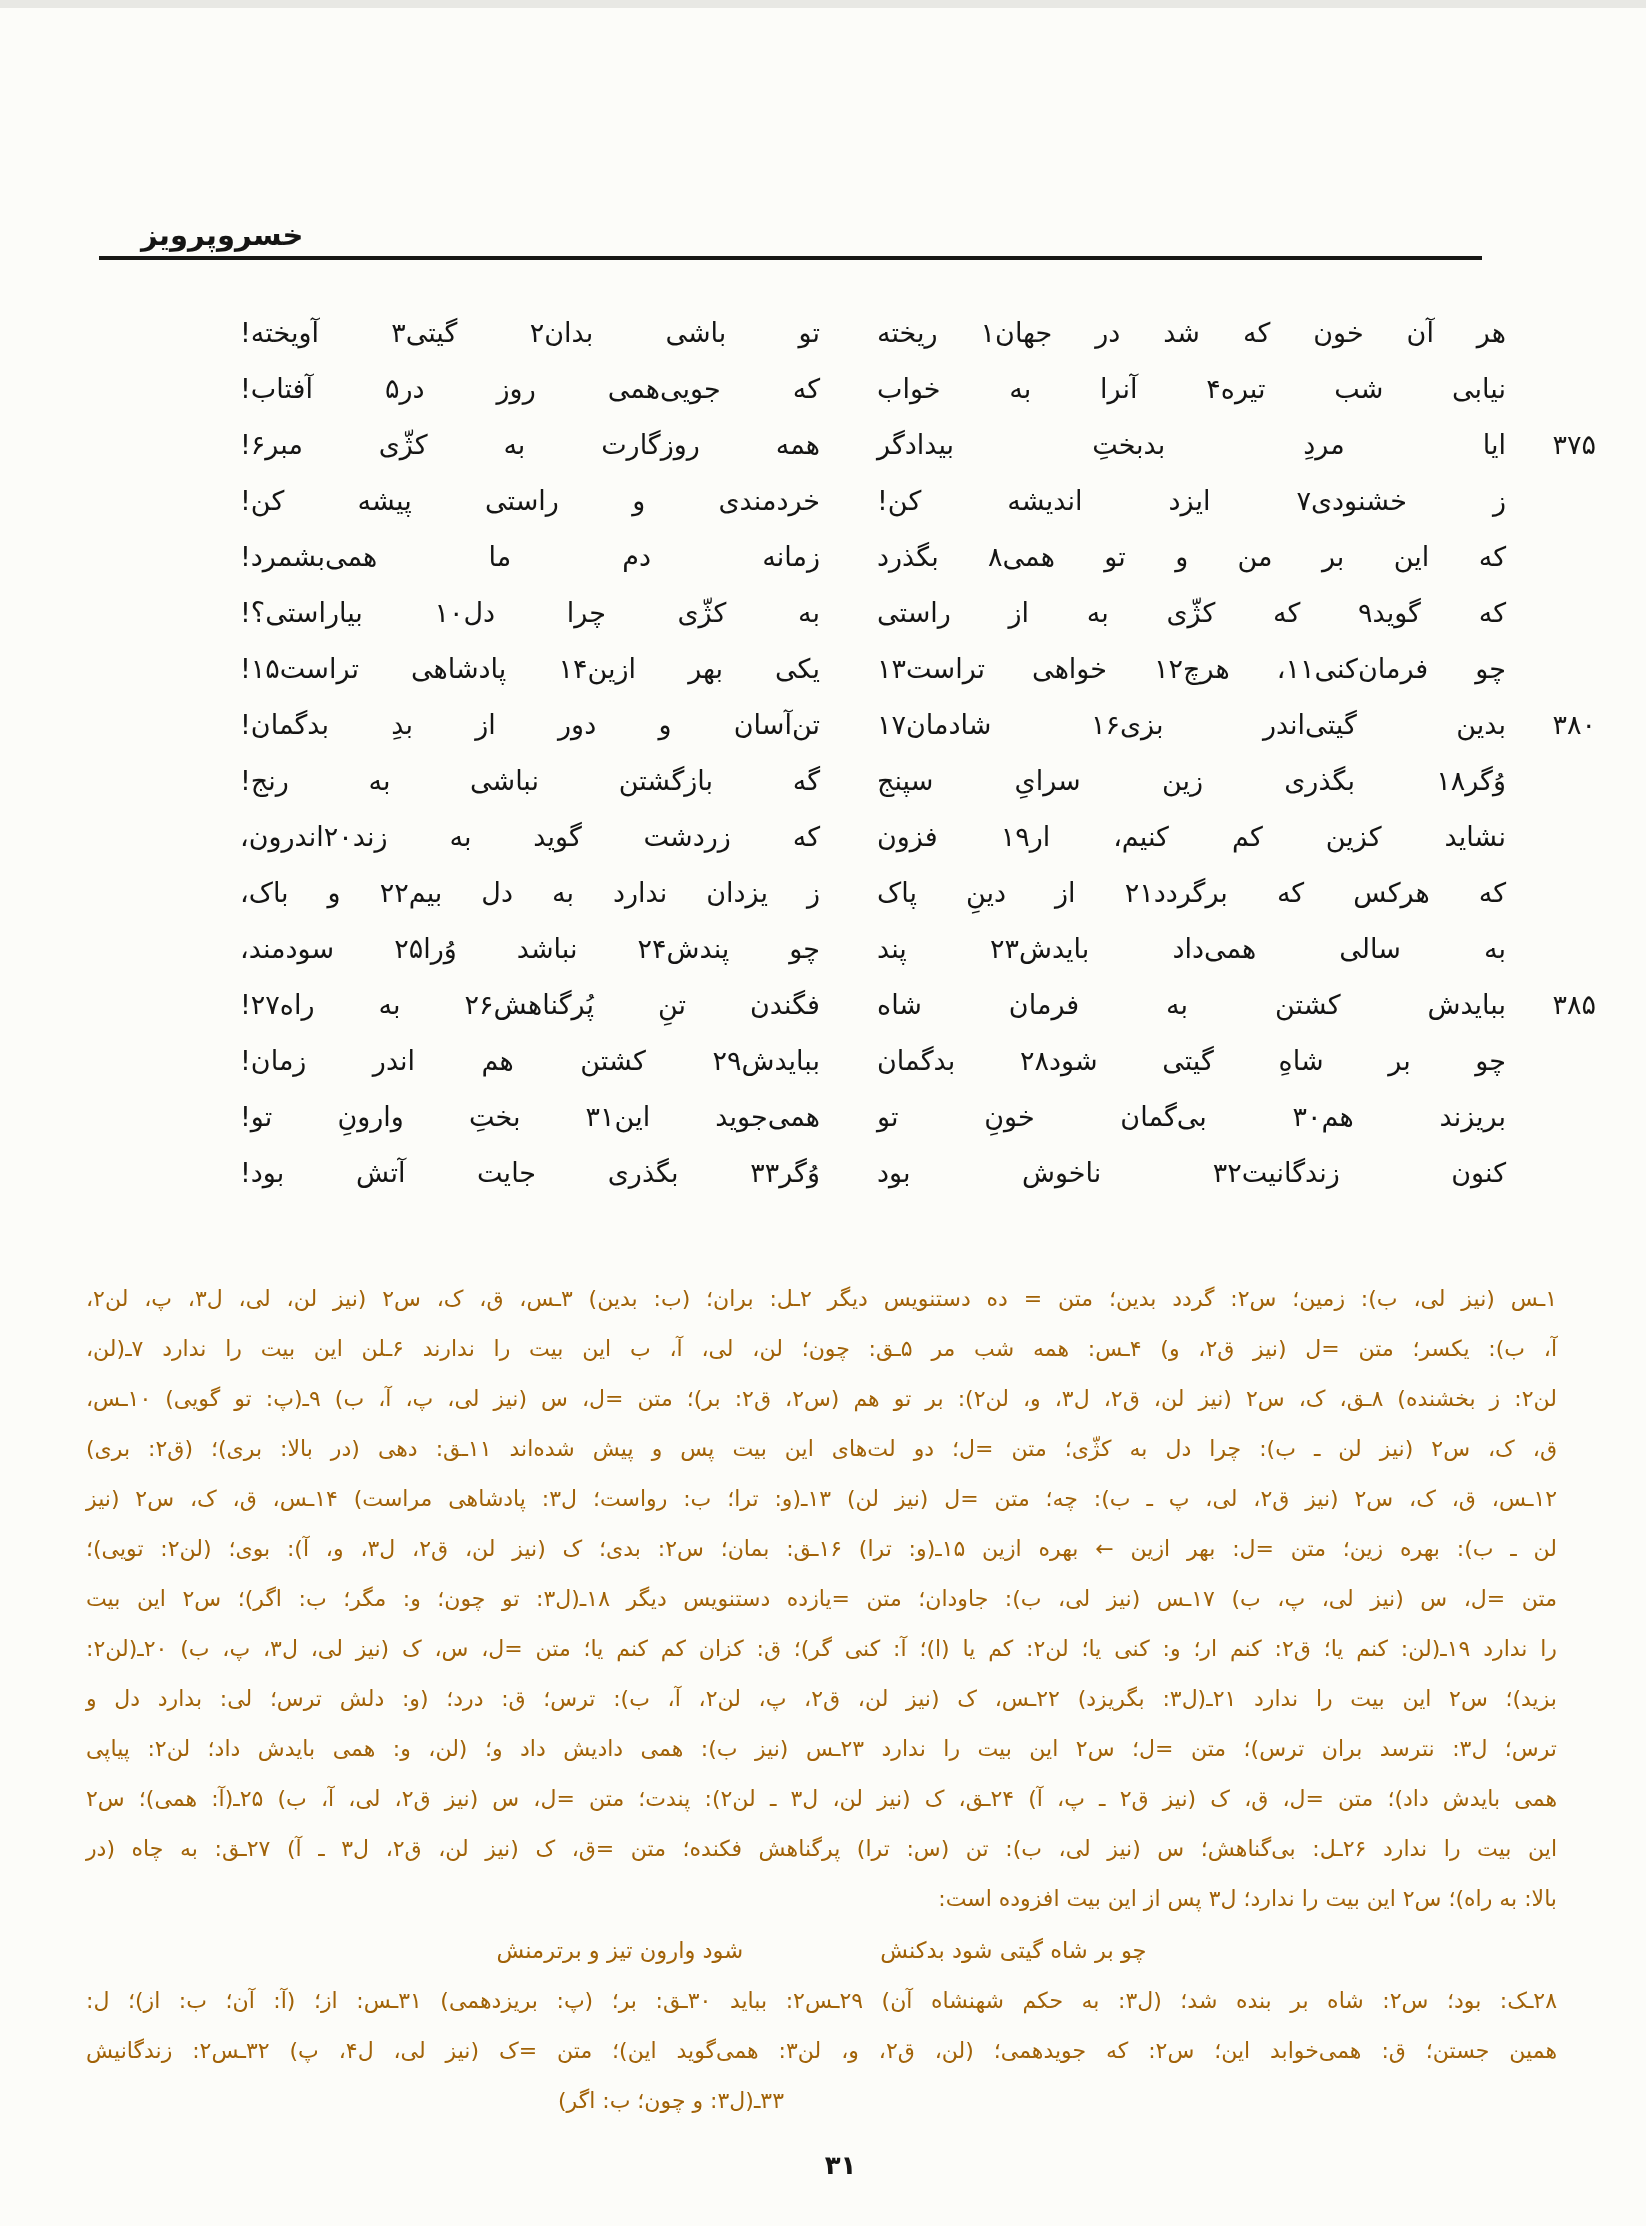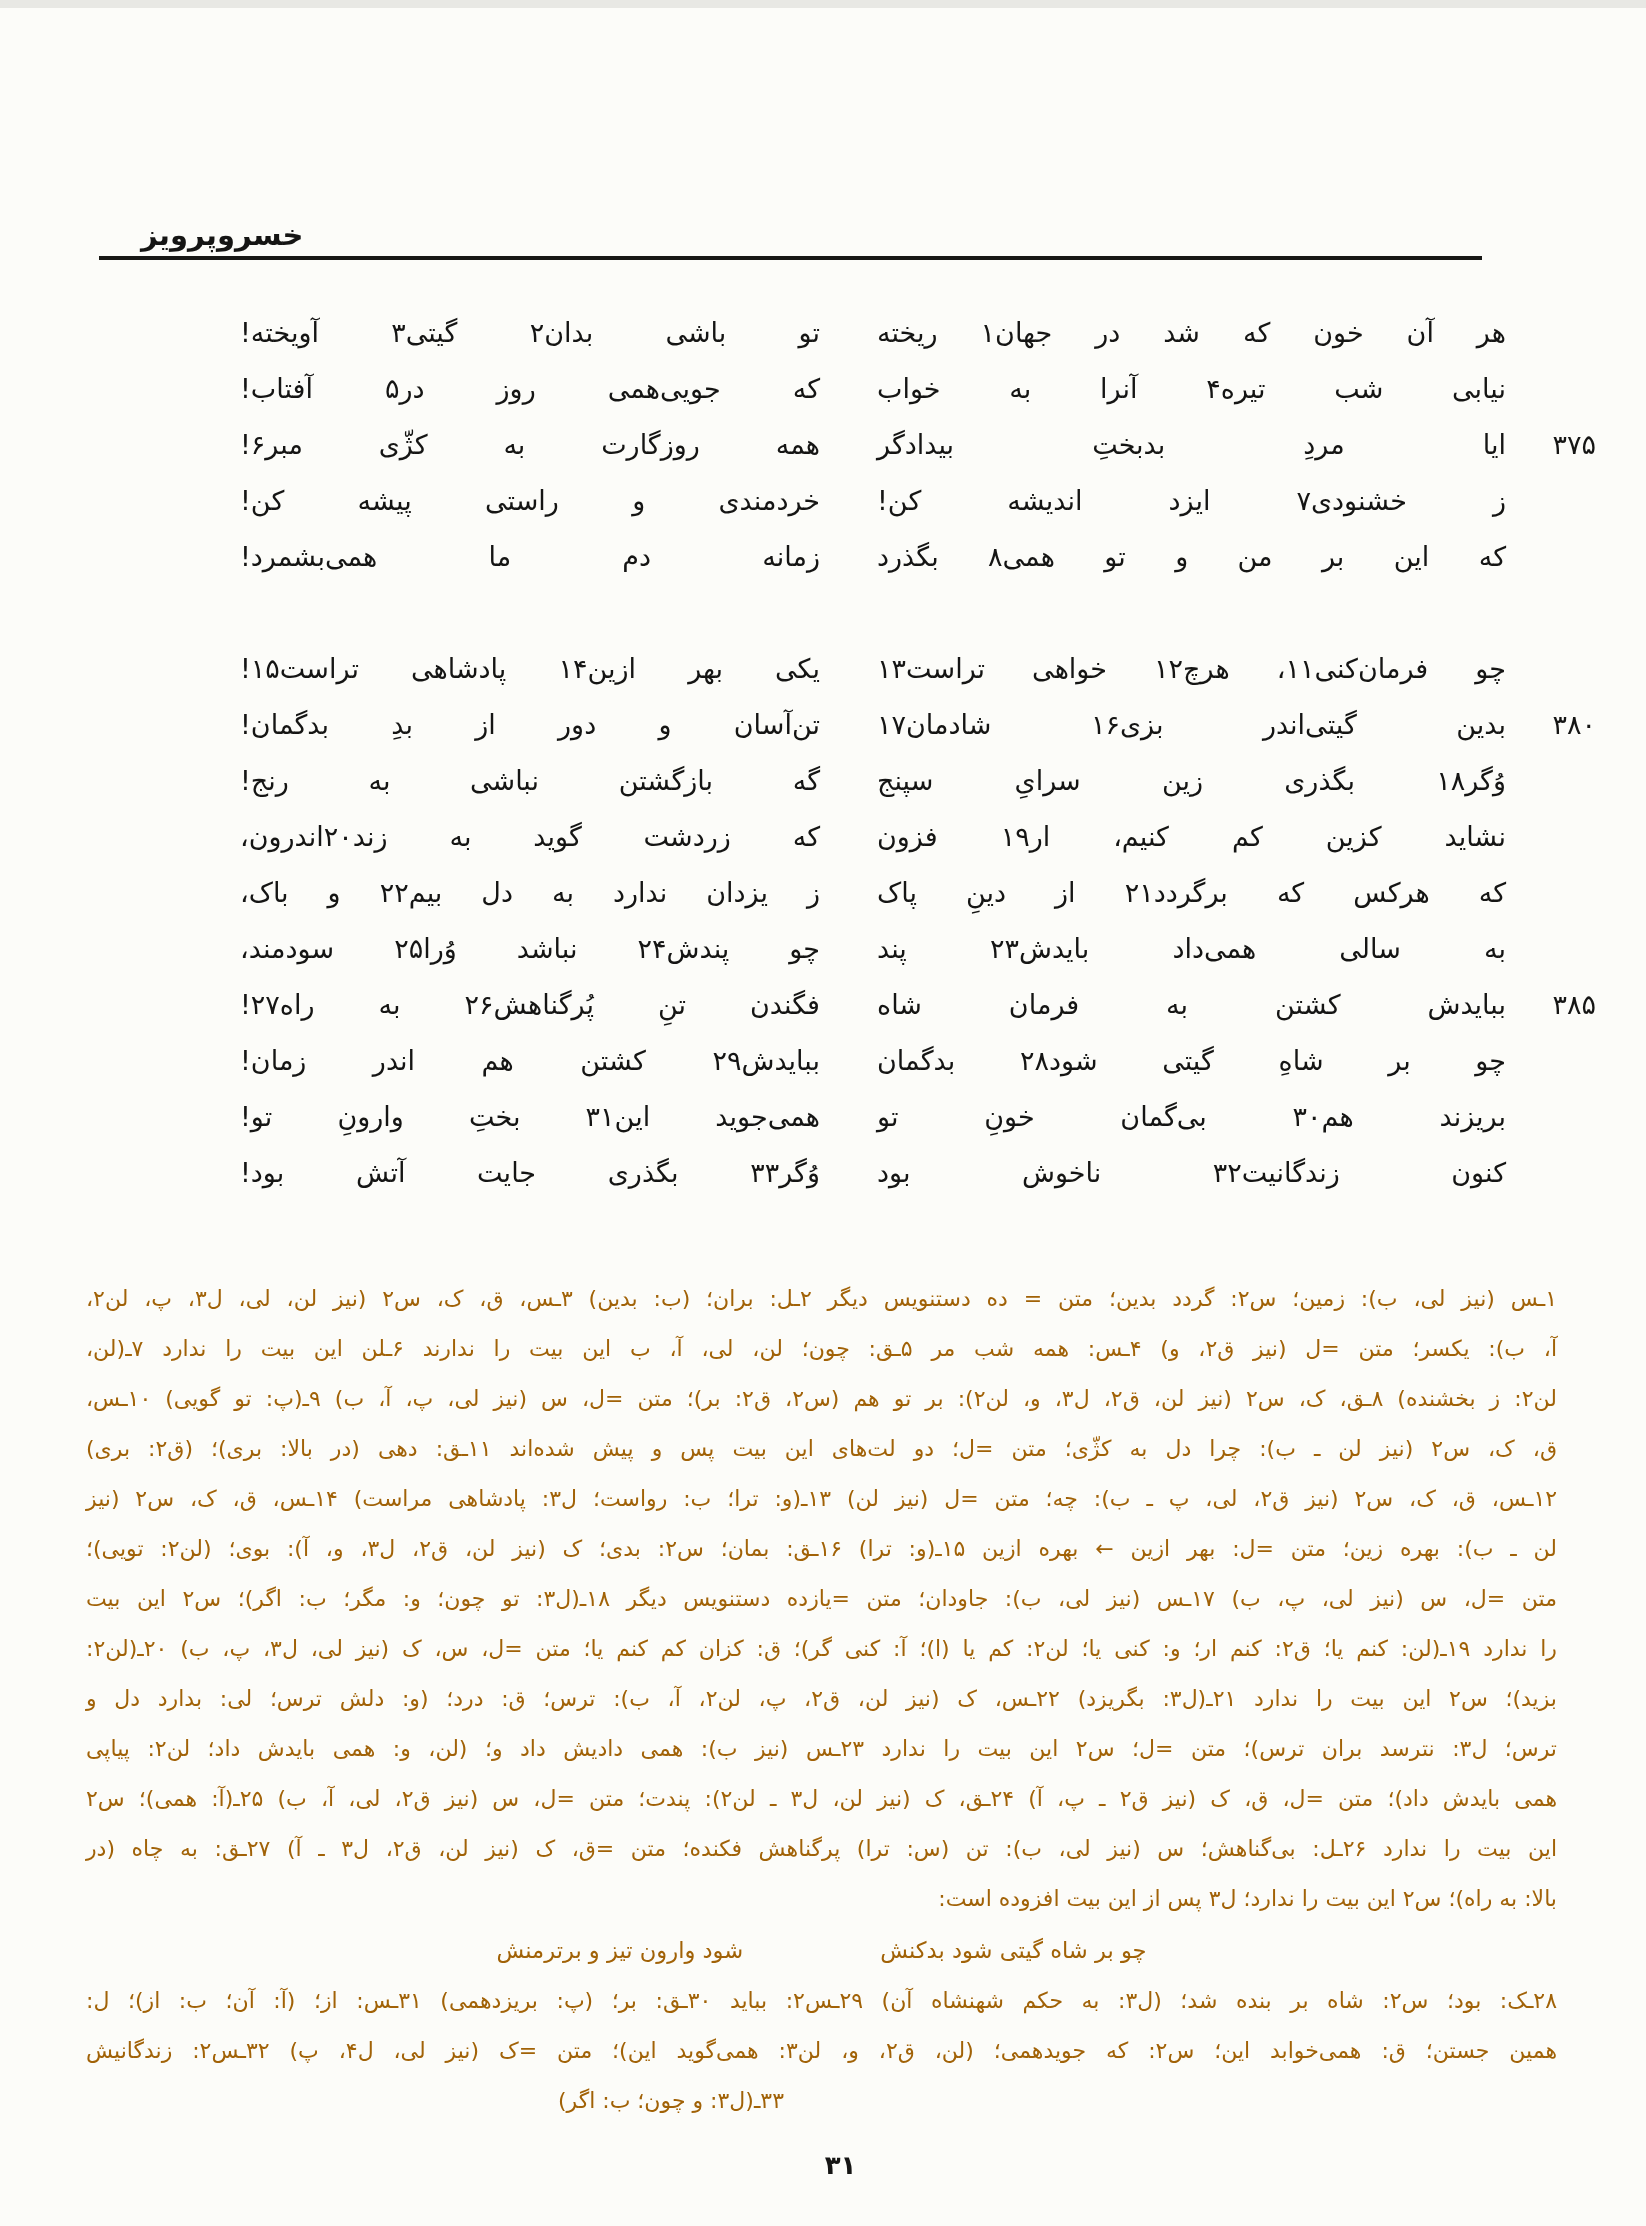--- a/index.html
+++ b/index.html
@@ -95,21 +95,23 @@
       <p class="mesra l">خردمندی و راستی پیشه کن!</p>
     </div>
     <div class="verse-row">
       <span class="vnum"></span>
       <p class="mesra r">که این بر من و تو همی۸ بگذرد</p>
       <span class="gutter"></span>
       <p class="mesra l">زمانه دم ما همی‌بشمرد!</p>
     </div>
     <div class="verse-row">
       <span class="vnum"></span>
-      <span class="gutter"></span>
+      <p class="mesra r">که گوید۹ که کژّی به از راستی</p>
+      <span class="gutter"></span>
+      <p class="mesra l">به کژّی چرا دل۱۰ بیاراستی؟!</p>
     </div>
     <div class="verse-row">
       <span class="vnum"></span>
       <p class="mesra r">چو فرمان‌کنی۱۱، هرچ۱۲ خواهی تراست۱۳</p>
       <span class="gutter"></span>
       <p class="mesra l">یکی بهر ازین۱۴ پادشاهی تراست۱۵!</p>
     </div>
     <div class="verse-row">
       <span class="vnum">۳۸۰</span>
       <p class="mesra r">بدین گیتی‌اندر بزی۱۶ شادمان۱۷</p>

